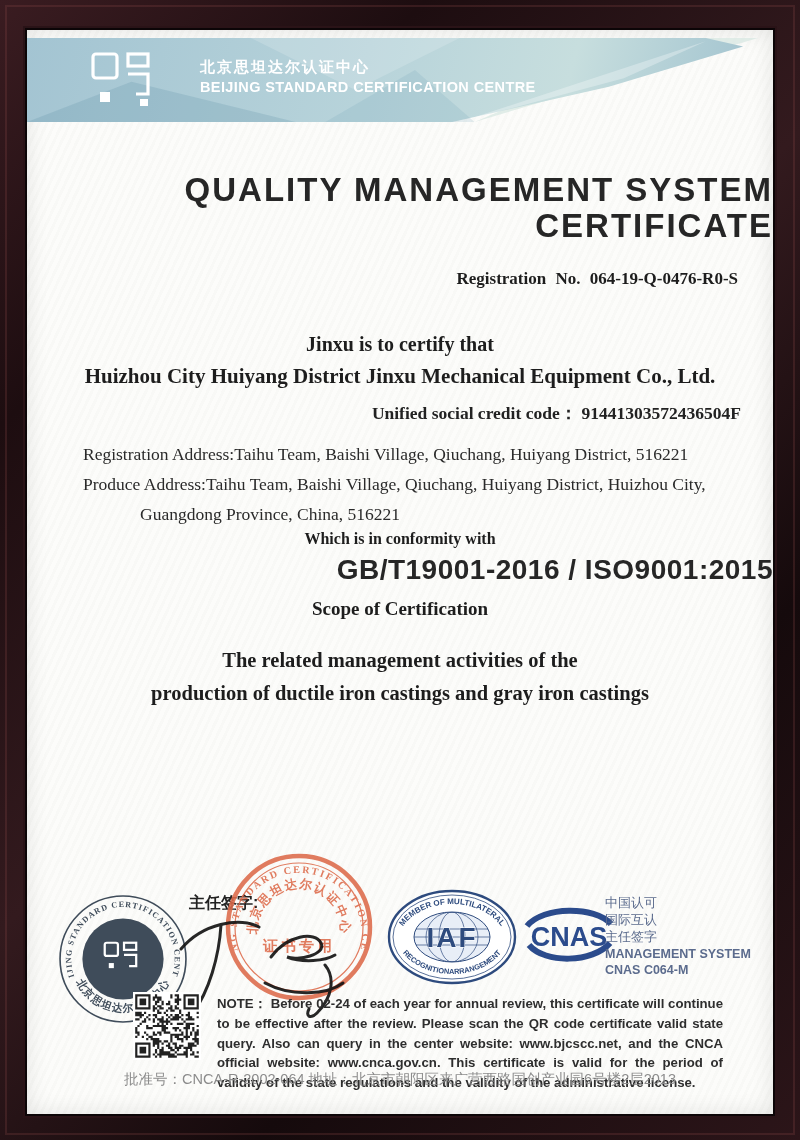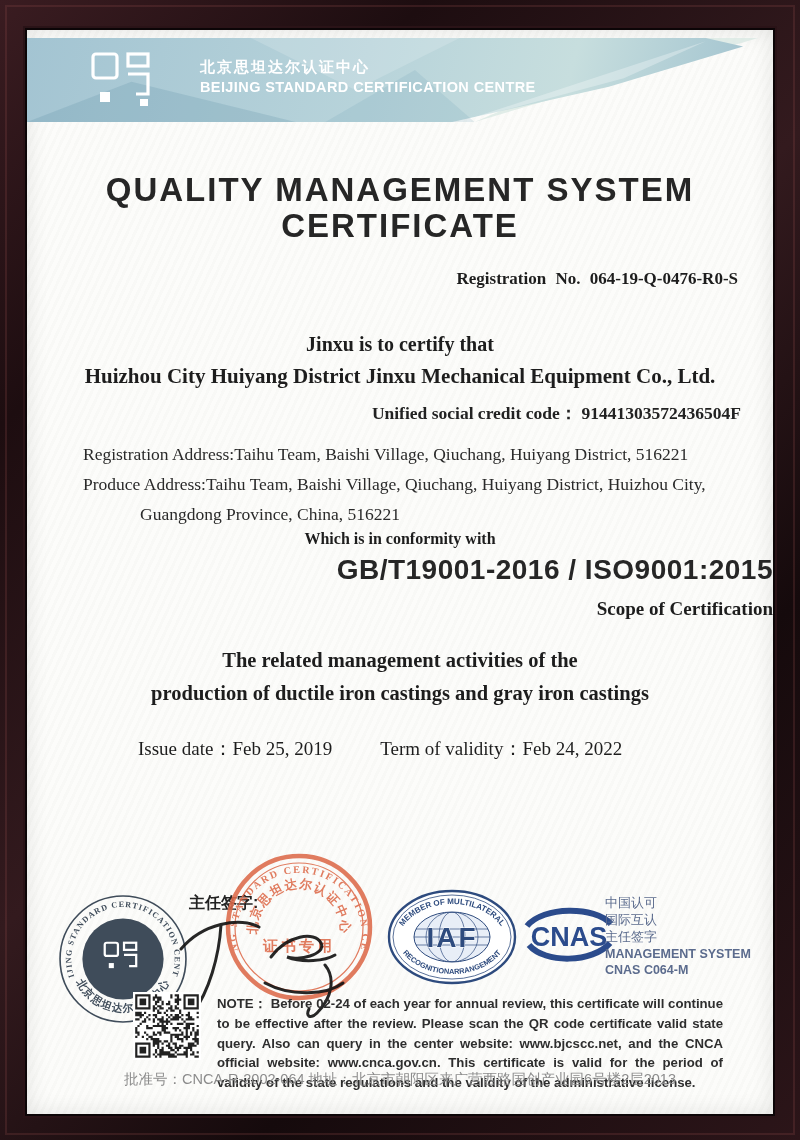--- a/index.html
+++ b/index.html
@@ -19,32 +19,32 @@
     clip-path:polygon(0 0,91% 0,96% 10%,78% 58%,57% 100%,0 100%);}
   .f1{background:rgba(255,255,255,.30);clip-path:polygon(58% 100%,91% 4%,80% 48%);}
   .f2{background:rgba(90,140,165,.22);clip-path:polygon(0 100%,36% 100%,14% 52%);}
   .f3{background:rgba(255,255,255,.17);clip-path:polygon(30% 0,58% 0,44% 62%);}
   .f5{background:rgba(110,160,182,.18);clip-path:polygon(40% 100%,60% 100%,52% 38%);}
   .band-logo{position:absolute;left:63px;top:9px;}
   .band-text{position:absolute;left:173px;top:20px;color:#fff;font-family:"Liberation Sans","DejaVu Sans",sans-serif;}
   .org-cn{font-size:15px;font-weight:bold;letter-spacing:2px;}
   .org-en{font-size:14.5px;font-weight:bold;letter-spacing:.4px;margin-top:2px;}
   
-  .title{margin-top:50px;text-align:center;font-family:"Liberation Sans","DejaVu Sans",sans-serif;
+  .title{margin-top:50px;text-align:right;font-family:"Liberation Sans","DejaVu Sans",sans-serif;
     font-weight:bold;font-size:33px;letter-spacing:2px;color:#262626;line-height:1.08;}
   .reg-line{margin-top:26px;text-align:right;padding-right:35px;font-size:17px;font-weight:bold;color:#1d1d1d;word-spacing:5px;}
   .certify-intro{margin-top:44px;text-align:center;font-size:20px;font-weight:bold;color:#1d1d1d;}
   .company{margin-top:8px;text-align:center;font-size:21px;font-weight:bold;color:#1d1d1d;}
   .credit{margin-top:12px;text-align:right;padding-right:32px;font-size:17.5px;font-weight:bold;color:#222;}
   .addr{margin-top:14px;padding-left:56px;font-size:17.5px;color:#2a2a2a;line-height:1.72;}
   .addr .indent{padding-left:57px;}
   .conf-intro{text-align:center;font-size:16px;font-weight:bold;color:#1d1d1d;}
   .standard{margin-top:6px;text-align:right;font-family:"Liberation Sans","DejaVu Sans",sans-serif;
     font-size:28px;font-weight:bold;letter-spacing:.5px;color:#262626;}
-  .scope-title{margin-top:12px;text-align:right;font-size:19px;font-weight:bold;color:#1d1d1d;}
+  .scope-title{margin-top:12px;text-align:center;font-size:19px;font-weight:bold;color:#1d1d1d;}
   .scope{margin-top:24px;text-align:center;font-size:20.5px;font-weight:bold;color:#1d1d1d;line-height:1.62;}
   .dates{margin-top:26px;padding-left:111px;font-size:19px;color:#1d1d1d;display:flex;gap:48px;}
   
   .bottom{position:absolute;left:0;right:0;top:815px;height:210px;}
   .abs{position:absolute;}
   .sig-label{left:162px;top:48px;font-family:"Liberation Sans","DejaVu Sans",sans-serif;
     font-size:16px;font-weight:bold;color:#222;}
   .accred{left:578px;top:50px;color:#5b6b8d;font-family:"Liberation Sans","DejaVu Sans",sans-serif;
     font-size:13px;line-height:1.3;}
   .accred .en{font-size:12.5px;font-weight:bold;}
@@ -105,24 +105,20 @@
     </div>
 
     <div class="conf-intro">Which is in conformity with</div>
     <div class="standard">GB/T19001-2016 / ISO9001:2015</div>
     <div class="scope-title">Scope of Certification</div>
     <div class="scope">
       <div>The related management activities of the</div>
       <div>production of ductile iron castings and gray iron castings</div>
     </div>
 
-    <div class="dates">
-      <span><span>Issue date：</span><span>Feb 25, 2019</span></span>
-      <span><span>Term of validity：</span><span>Feb 24, 2022</span></span>
-    </div>
 
     <div class="bottom">
 
       <div class="abs" style="left:30px;top:48px;">
         <svg width="132" height="132" viewBox="0 0 130 130">
           <defs>
             <path id="nsTop" d="M 17,82 A 51,51 0 1 1 113,82"></path>
             <path id="nsBot" d="M 18,84 A 50,50 0 0 0 112,84"></path>
           </defs>
           <circle cx="65" cy="65" r="62" fill="none" stroke="#3f4c5a" stroke-width="1.6"></circle>

